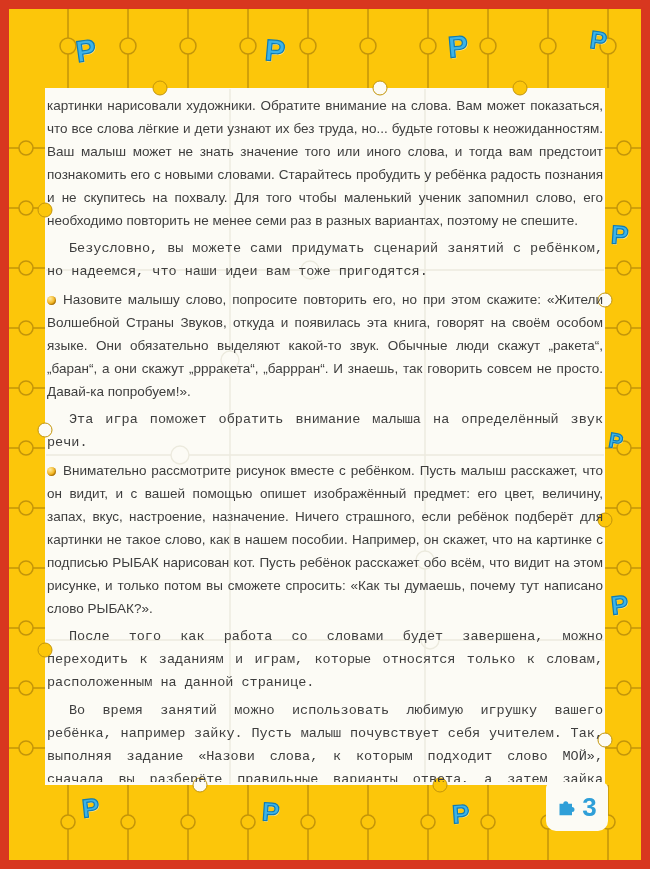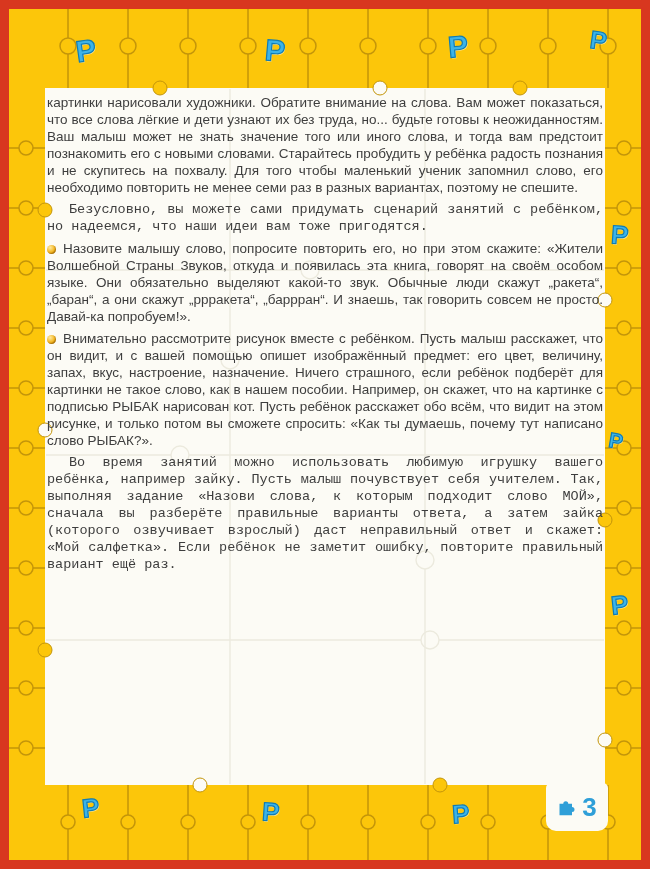--- a/index.html
+++ b/index.html
@@ -3,21 +3,21 @@
 <meta charset="utf-8">
 <style>
   html,body{margin:0;padding:0;background:#fff;}
   .page{
     position:relative;width:650px;height:869px;overflow:hidden;
     font-family:"Liberation Sans",sans-serif;background:#d8371f;
   }
   #deco{position:absolute;left:0;top:0;width:650px;height:869px;}
   .content{
     position:absolute;left:47px;top:94px;width:556px;max-height:688px;overflow:hidden;
-    color:#3e3e3e;font-size:13.5px;line-height:17px;text-align:justify;
+    color:#3e3e3e;font-size:13.5px;line-height:23px;text-align:justify;
   }
   .content p{margin:0 0 5px 0;}
   p.indent{text-indent:22px;font-family:Liberation Mono, monospace;}
   .bullet{
     display:inline-block;width:9px;height:9px;border-radius:50%;
     background:radial-gradient(circle at 35% 30%,#ffeaa0,#f4b51d 55%,#b37400);
     box-shadow:inset -1px -1px 1px rgba(120,70,0,.45);
     margin-right:7px;vertical-align:-1px;
   }
   .bletter{
@@ -203,21 +203,23 @@
   <span class="bletter" style="left:609px;top:430px;font-size:21px;transform:rotate(10deg)">Р</span>
   <span class="bletter" style="left:611px;top:592px;font-size:26px;transform:rotate(-6deg)">Р</span>
   <span class="bletter" style="left:82px;top:795px;font-size:26px;transform:rotate(-6deg)">Р</span>
   <span class="bletter" style="left:262px;top:799px;font-size:26px;transform:rotate(4deg)">Р</span>
   <span class="bletter" style="left:452px;top:801px;font-size:26px;transform:rotate(-4deg)">Р</span>
 
   <div class="content">
     <p>картинки нарисовали художники. Обратите внимание на слова. Вам может показаться, что все слова лёгкие и дети узнают их без труда, но... будьте готовы к неожиданностям. Ваш малыш может не знать значение того или иного слова, и тогда вам предстоит познакомить его с новыми словами. Старайтесь пробудить у ребёнка радость познания и не скупитесь на похвалу. Для того чтобы маленький ученик запомнил слово, его необходимо повторить не менее семи раз в разных вариантах, поэтому не спешите.</p>
     <p class="indent">Безусловно, вы можете сами придумать сценарий занятий с ребёнком, но надеемся, что наши идеи вам тоже пригодятся.</p>
     <p><span class="bullet"></span><span>Назовите малышу слово, попросите повторить его, но при этом скажите: «Жители Волшебной Страны Звуков, откуда и появилась эта книга, говорят на своём особом языке. Они обязательно выделяют какой-то звук. Обычные люди скажут „ракета“, „баран“, а они скажут „ррракета“, „баррран“. И знаешь, так говорить совсем не просто. Давай-ка попробуем!».</span></p>
+    <p class="indent">Эта игра поможет обратить внимание малыша на определённый звук речи.</p>
     <p><span class="bullet"></span><span>Внимательно рассмотрите рисунок вместе с ребёнком. Пусть малыш расскажет, что он видит, и с вашей помощью опишет изображённый предмет: его цвет, величину, запах, вкус, настроение, назначение. Ничего страшного, если ребёнок подберёт для картинки не такое слово, как в нашем пособии. Например, он скажет, что на картинке с подписью РЫБАК нарисован кот. Пусть ребёнок расскажет обо всём, что видит на этом рисунке, и только потом вы сможете спросить: «Как ты думаешь, почему тут написано слово РЫБАК?».</span></p>
+    <p class="indent">После того как работа со словами будет завершена, можно переходить к заданиям и играм, которые относятся только к словам, расположенным на данной странице.</p>
     <p class="indent">Во время занятий можно использовать любимую игрушку вашего ребёнка, например зайку. Пусть малыш почувствует себя учителем. Так, выполняя задание «Назови слова, к которым подходит слово МОЙ», сначала вы разберёте правильные варианты ответа, а затем зайка (которого озвучивает взрослый) даст неправильный ответ и скажет: «Мой салфетка». Если ребёнок не заметит ошибку, повторите правильный вариант ещё раз.</p>
   </div>
 
   <div class="pagenum-box">
     <svg width="20" height="20" viewBox="0 0 24 24">
       <path d="M3,8 h4.5 a3,3 0 1 1 6,0 h4.5 v4 a3,3 0 1 1 0,6 v4 h-15 z" fill="#2f9fd8"></path>
     </svg>
     <span class="pagenum">3</span>
   </div>
 

